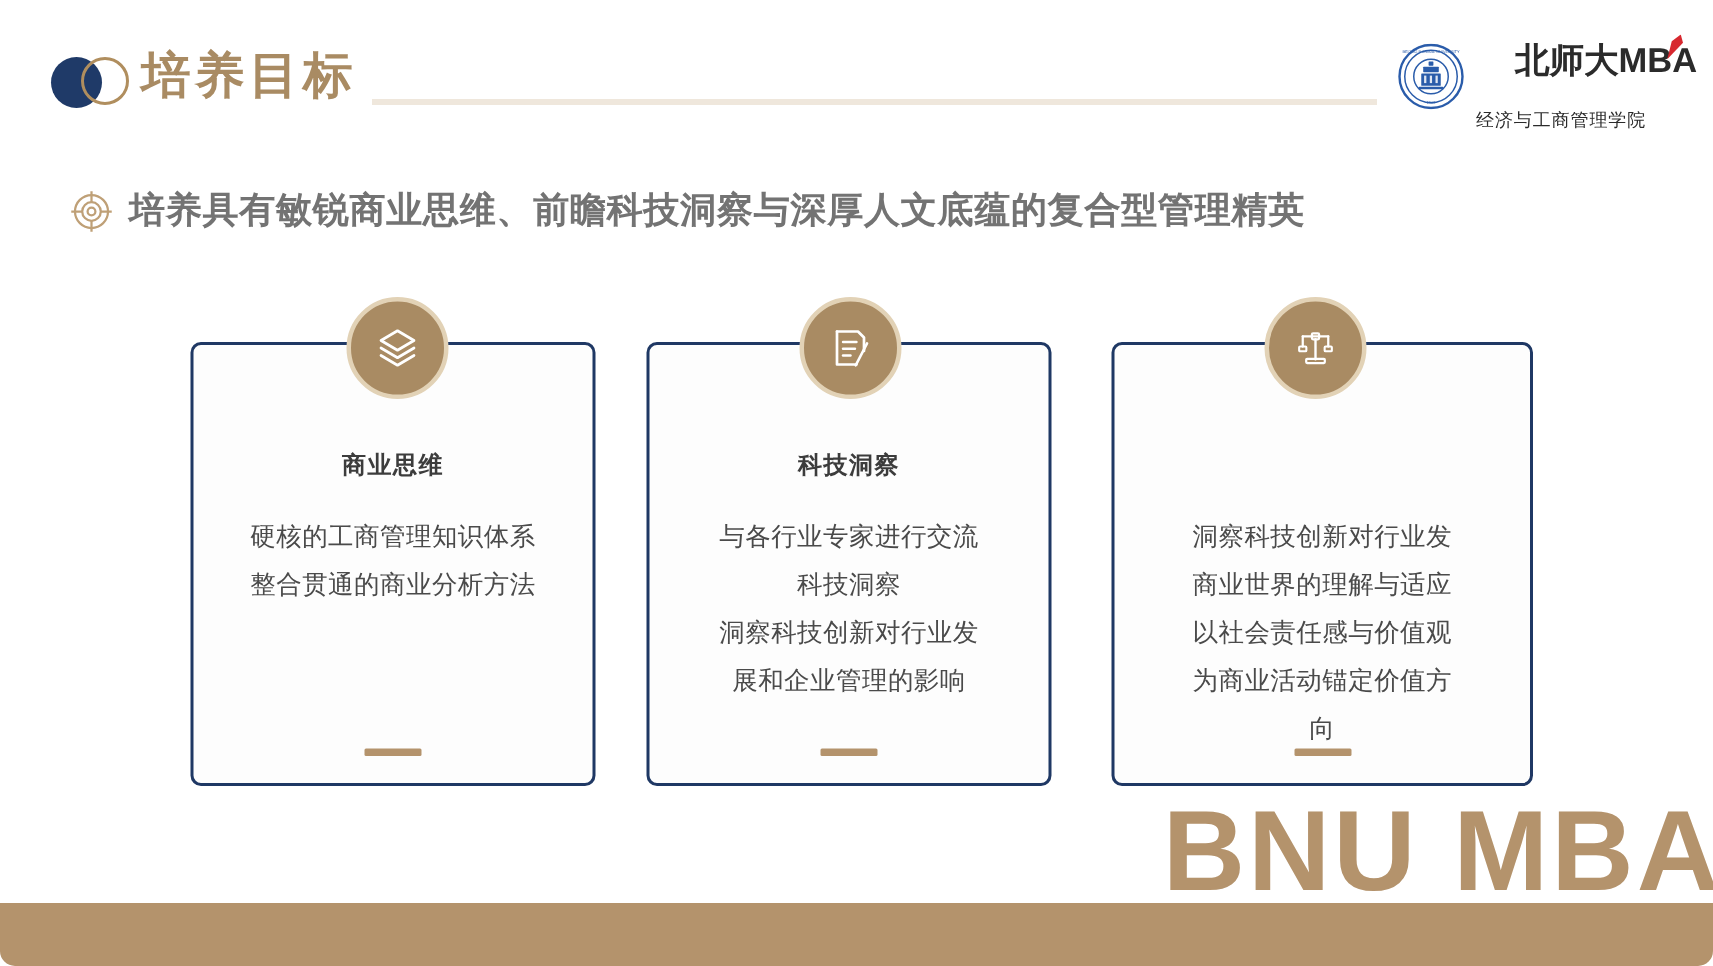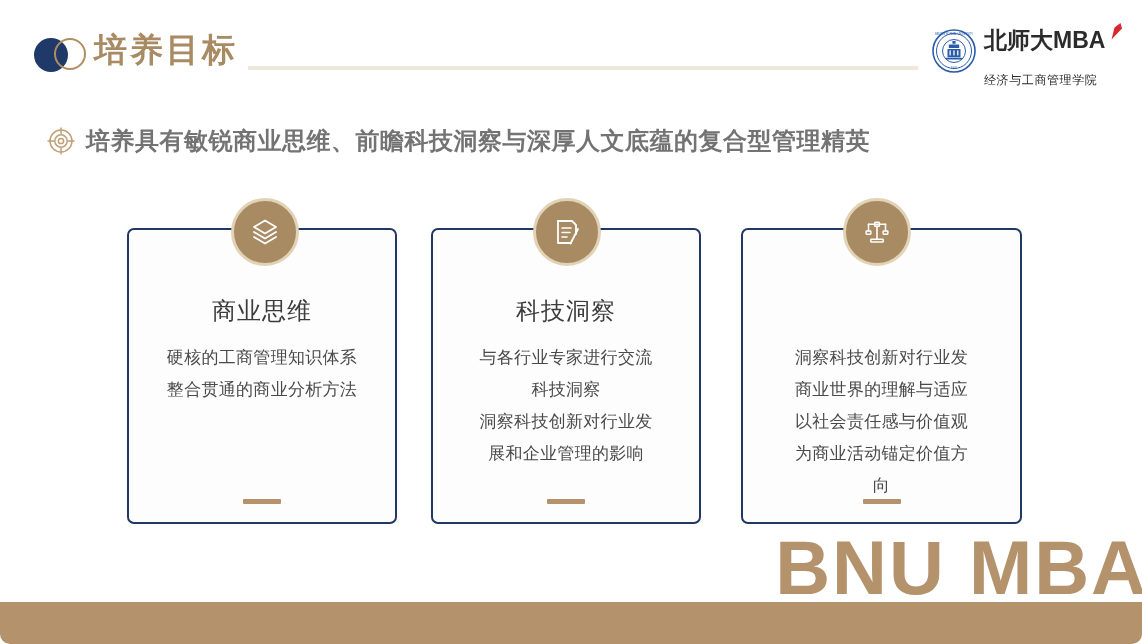--- a/index.html
+++ b/index.html
@@ -80,20 +80,21 @@
     width: 130px;
   }
   .logo-main {
     position: relative;
     font-size: 23px;
     font-weight: bold;
     color: #2B2B2B;
     line-height: 26px;
     letter-spacing: 0px;
     white-space: nowrap;
+    margin-left: 26px;
   }
   .logo-accent {
     position: absolute;
     right: -8px; top: -4px;
     width: 13px; height: 17px;
   }
   .logo-sub {
     font-size: 12px;
     color: #2B2B2B;
     letter-spacing: 0.6px;
@@ -159,22 +160,22 @@
   }
   .card-badge.b0 { left: 231px; }
   .card-badge.b1 { left: 533px; }
   .card-badge.b2 { left: 843px; }
 
   .card-title {
     position: absolute;
     left: 0; right: 0;
     top: 66px;
     text-align: center;
-    font-size: 24px;
-    font-weight: normal;
+    font-size: 16px;
+    font-weight: bold;
     color: #3C3C3C;
     letter-spacing: 1px;
     line-height: 30px;
   }
   .card-body {
     position: absolute;
     left: 14px; right: 14px;
     top: 112px;
     text-align: center;
     font-size: 17px;

